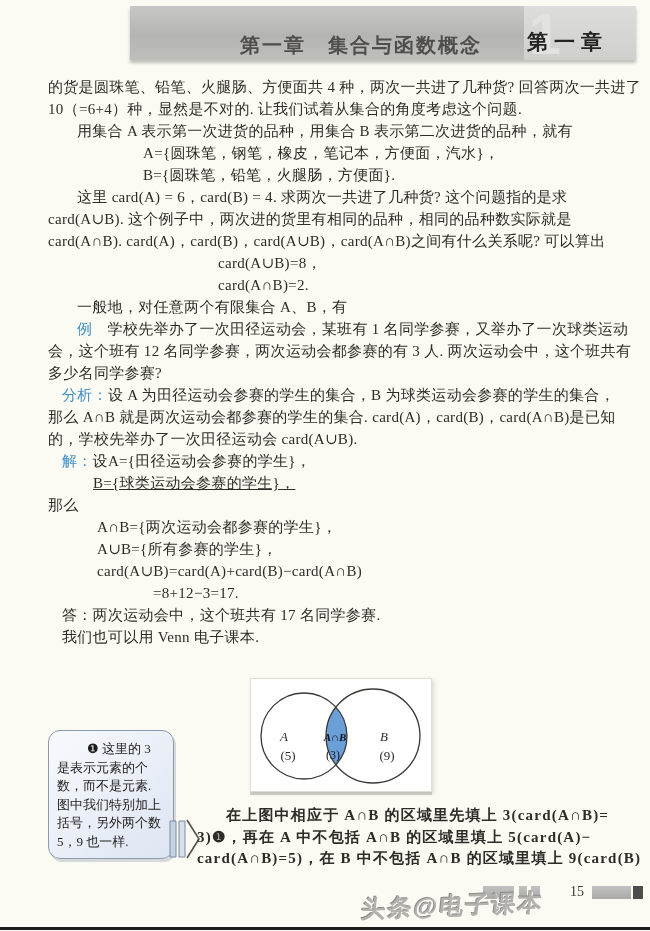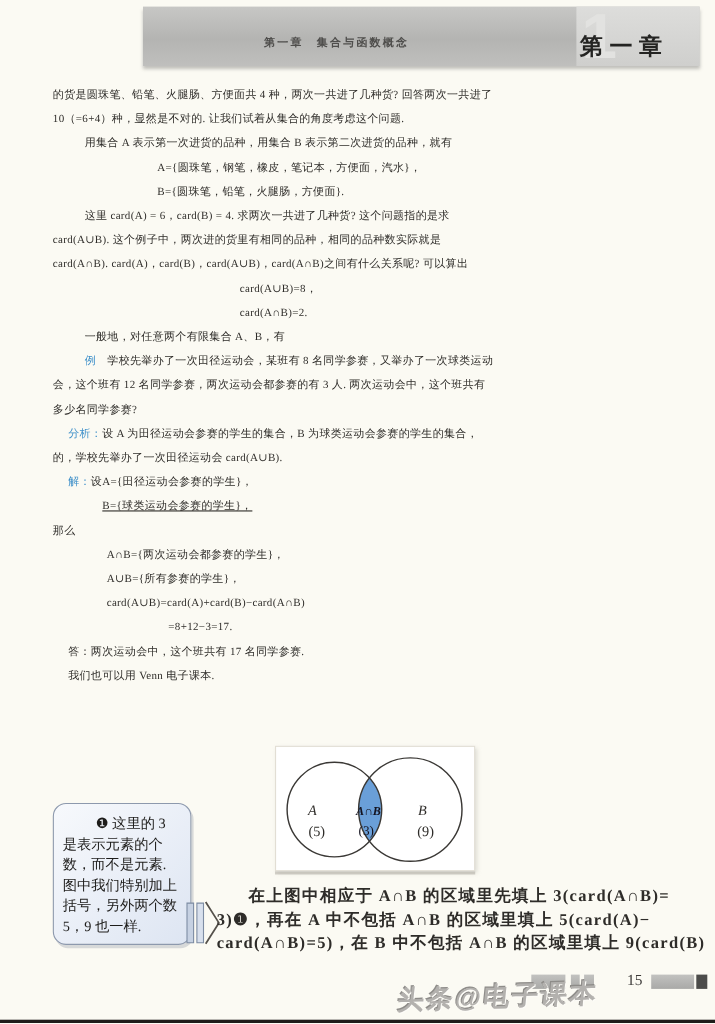--- a/index.html
+++ b/index.html
@@ -6,30 +6,30 @@
   body{width:650px;height:931px;overflow:hidden;background:#fbfaf3;
        font-family:"Liberation Serif","DejaVu Serif",serif;color:#2e2c29;}
   .page{position:relative;width:650px;height:931px;}
 
   
   .hdr{position:absolute;left:130px;top:6px;width:506px;height:54px;
        background:linear-gradient(180deg,#c7c7c5 0%,#b4b4b2 55%,#bfbfbd 100%);
        box-shadow:0 3px 3px rgba(120,120,118,.45);}
   .hdr-light{position:absolute;right:0;top:0;width:112px;height:54px;
        background:linear-gradient(180deg,#dddddb,#cfcfcd);}
-  .hdr-title{position:absolute;left:110px;top:26px;font-size:10px;font-weight:bold;
+  .hdr-title{position:absolute;left:110px;top:26px;font-size:20px;font-weight:bold;
        color:#4f4e4c;letter-spacing:2px;font-family:"Liberation Sans","DejaVu Sans",sans-serif;}
   .hdr-num{position:absolute;right:75px;top:-6px;font-size:58px;font-weight:bold;
        color:#e2e2e0;font-family:"Liberation Sans","DejaVu Sans",sans-serif;}
   .hdr-chap{position:absolute;right:28px;top:22px;font-size:21px;font-weight:bold;
        color:#242422;letter-spacing:6px;font-family:"Liberation Sans","DejaVu Sans",sans-serif;}
 
   
   #content{position:absolute;left:48px;top:76px;width:592px;}
-  .line{height:22px;line-height:22px;font-size:10px;white-space:nowrap;letter-spacing:.3px;}
+  .line{height:22px;line-height:22px;font-size:15px;white-space:nowrap;letter-spacing:.3px;}
   .in2{text-indent:29px;}
   .in1{text-indent:14px;}
   .f-a{margin-left:95px;}
   .f-b{margin-left:170px;}
   .f-c{margin-left:112px;}
   .f-d{margin-left:49px;}
   .f-e{margin-left:105px;}
   .f-g{margin-left:45px;text-decoration:underline;}
   .blue{color:#3d8fc9;}
 
@@ -78,24 +78,25 @@
       <div class="line"><span>10（=6+4）种，显然是不对的. 让我们试着从集合的角度考虑这个问题.</span></div>
       <div class="line in2"><span>用集合 A 表示第一次进货的品种，用集合 B 表示第二次进货的品种，就有</span></div>
       <div class="line f-a"><span>A={圆珠笔，钢笔，橡皮，笔记本，方便面，汽水}，</span></div>
       <div class="line f-a"><span>B={圆珠笔，铅笔，火腿肠，方便面}.</span></div>
       <div class="line in2"><span>这里 card(A) = 6，card(B) = 4. 求两次一共进了几种货? 这个问题指的是求</span></div>
       <div class="line"><span>card(A∪B). 这个例子中，两次进的货里有相同的品种，相同的品种数实际就是</span></div>
       <div class="line"><span>card(A∩B). card(A)，card(B)，card(A∪B)，card(A∩B)之间有什么关系呢? 可以算出</span></div>
       <div class="line f-b"><span>card(A∪B)=8，</span></div>
       <div class="line f-b"><span>card(A∩B)=2.</span></div>
       <div class="line in2"><span>一般地，对任意两个有限集合 A、B，有</span></div>
-      <div class="line in2"><span class="blue">例</span><span>　学校先举办了一次田径运动会，某班有 8 名同学参赛，又举办了一次球类运动</span></div>
+      <div class="line in2"><span class="blue">例</span><span>　学校先举办了一次田径运动会，某班有 1 名同学参赛，又举办了一次球类运动</span></div>
       <div class="line"><span>会，这个班有 12 名同学参赛，两次运动会都参赛的有 3 人. 两次运动会中，这个班共有</span></div>
       <div class="line"><span>多少名同学参赛?</span></div>
       <div class="line in1"><span class="blue">分析：</span><span>设 A 为田径运动会参赛的学生的集合，B 为球类运动会参赛的学生的集合，</span></div>
+      <div class="line"><span>那么 A∩B 就是两次运动会都参赛的学生的集合. card(A)，card(B)，card(A∩B)是已知</span></div>
       <div class="line"><span>的，学校先举办了一次田径运动会 card(A∪B).</span></div>
       <div class="line in1"><span class="blue">解：</span><span>设A={田径运动会参赛的学生}，</span></div>
       <div class="line f-g"><span>B={球类运动会参赛的学生}，</span></div>
       <div class="line"><span>那么</span></div>
       <div class="line f-d"><span>A∩B={两次运动会都参赛的学生}，</span></div>
       <div class="line f-d"><span>A∪B={所有参赛的学生}，</span></div>
       <div class="line f-d"><span>card(A∪B)=card(A)+card(B)−card(A∩B)</span></div>
       <div class="line f-e"><span>=8+12−3=17.</span></div>
       <div class="line in1"><span>答：两次运动会中，这个班共有 17 名同学参赛.</span></div>
       <div class="line in1"><span>我们也可以用 Venn 电子课本.</span></div>

